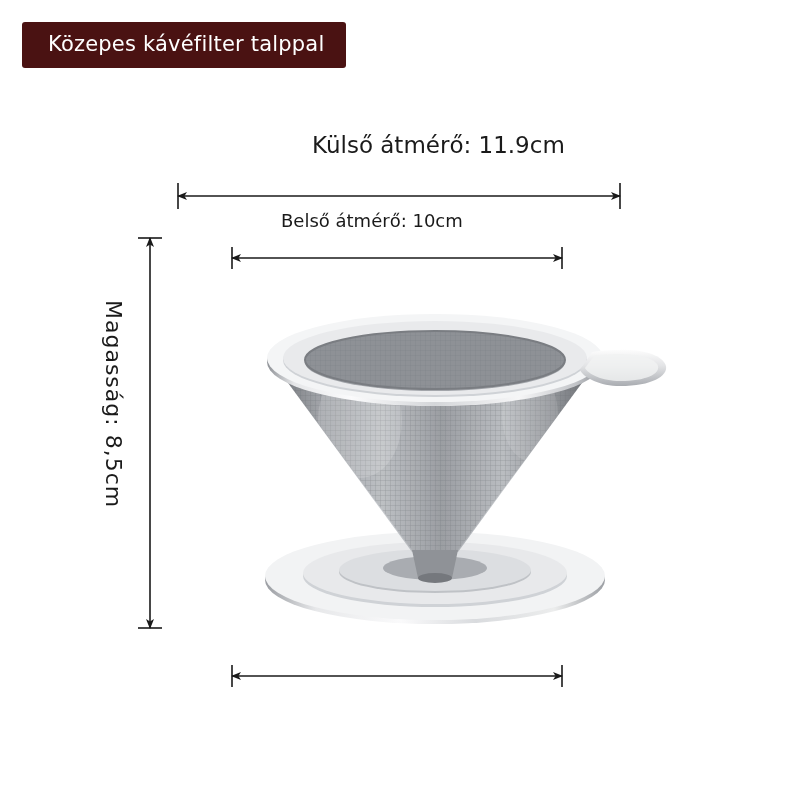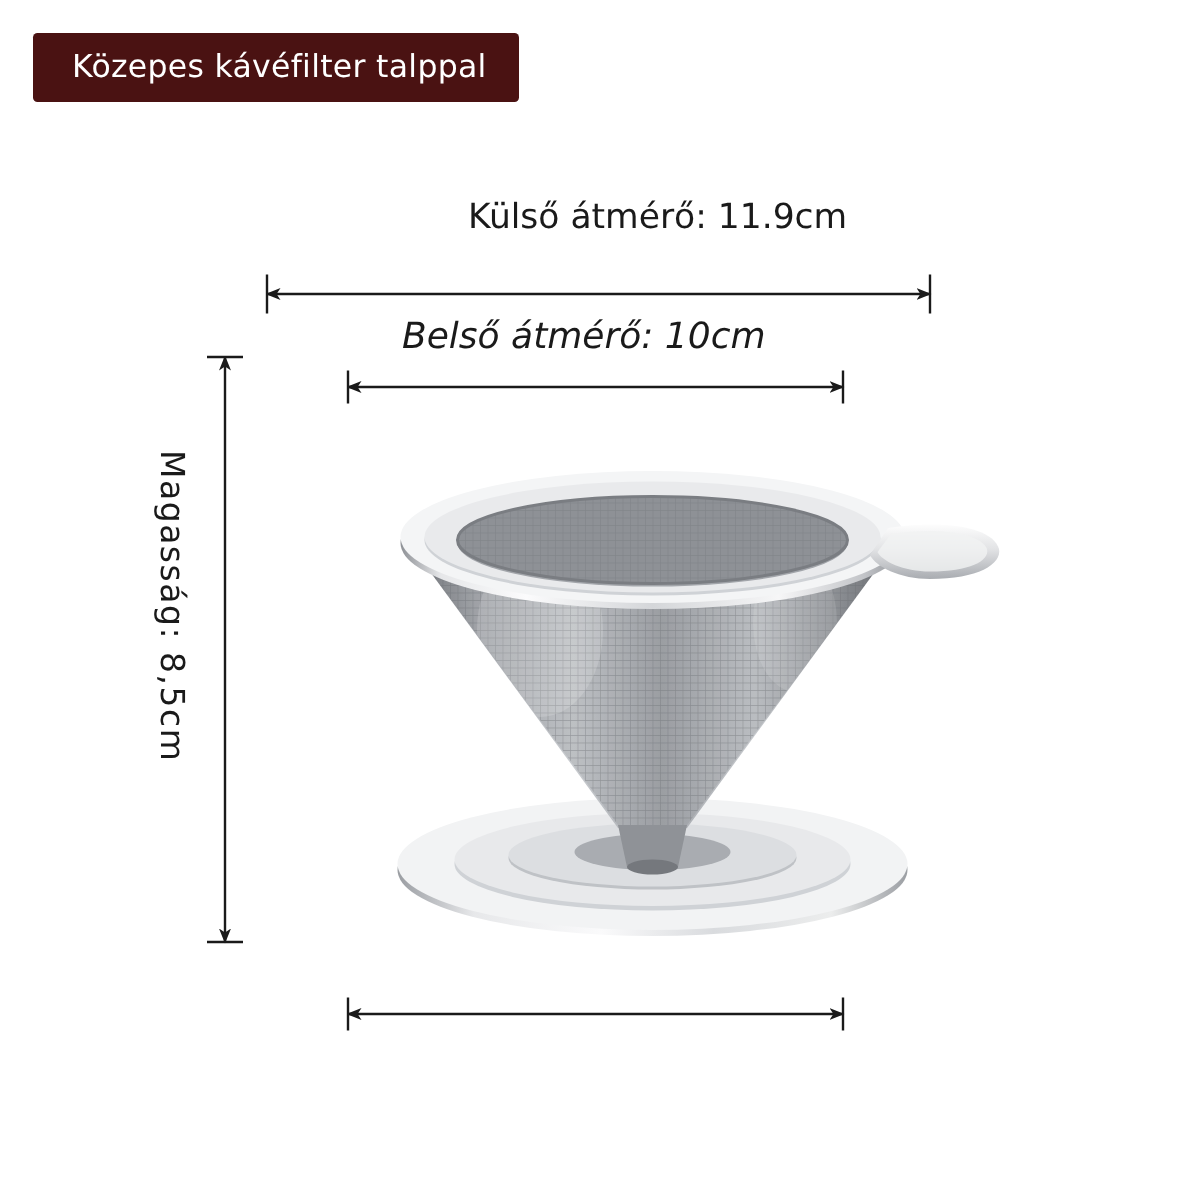--- a/index.html
+++ b/index.html
@@ -34,21 +34,21 @@
   }
 
   
   .dim-label {
     position: absolute;
     color: #1a1a1a;
     font-size: 23px;
     white-space: nowrap;
   }
   #label-outer  { left: 272px; top: 132px; margin-left: 40px; }
-  #label-inner  { left: 268px; top: 210px; font-size: 24px; font-style: italic; }
+  #label-inner  { left: 281px; top: 210px; font-size: 18px; }
   #label-base   { left: 311px; top: 695px; font-size: 23px; }
 
   #label-height {
     position: absolute;
     left: 96px;
     top: 300px;
     width: 30px;
     color: #1a1a1a;
     font-size: 22px;
     writing-mode: vertical-rl;

